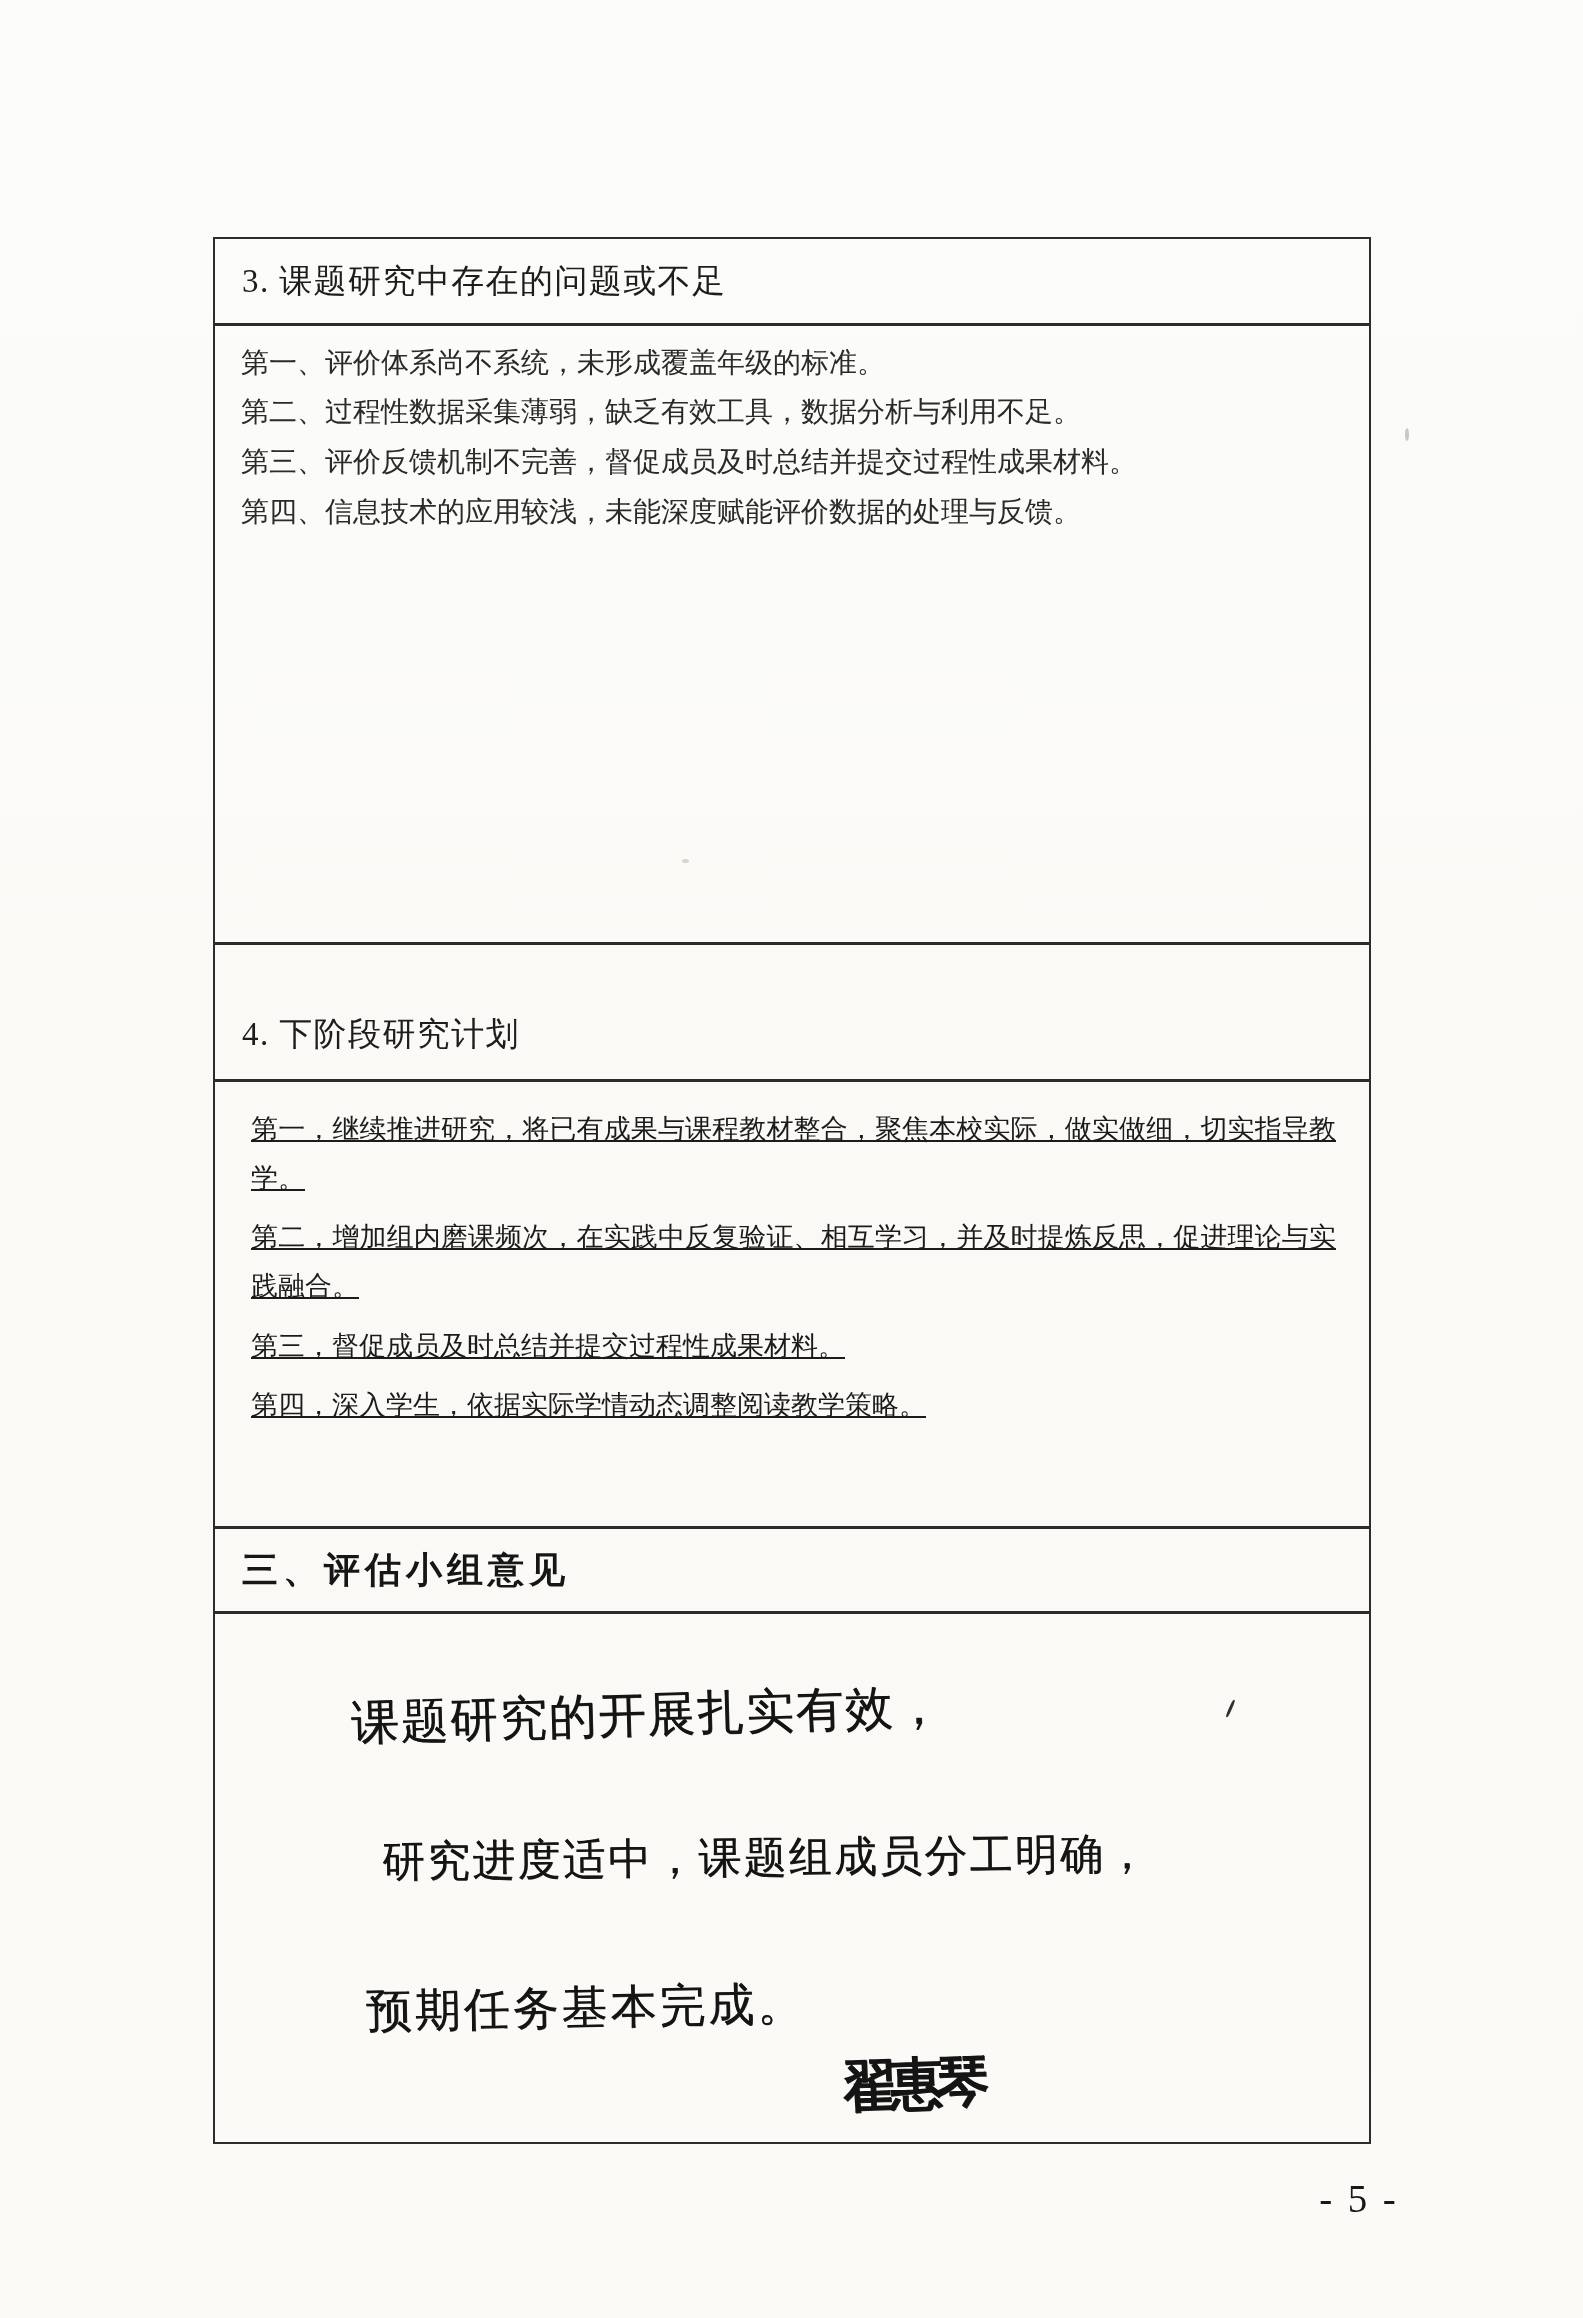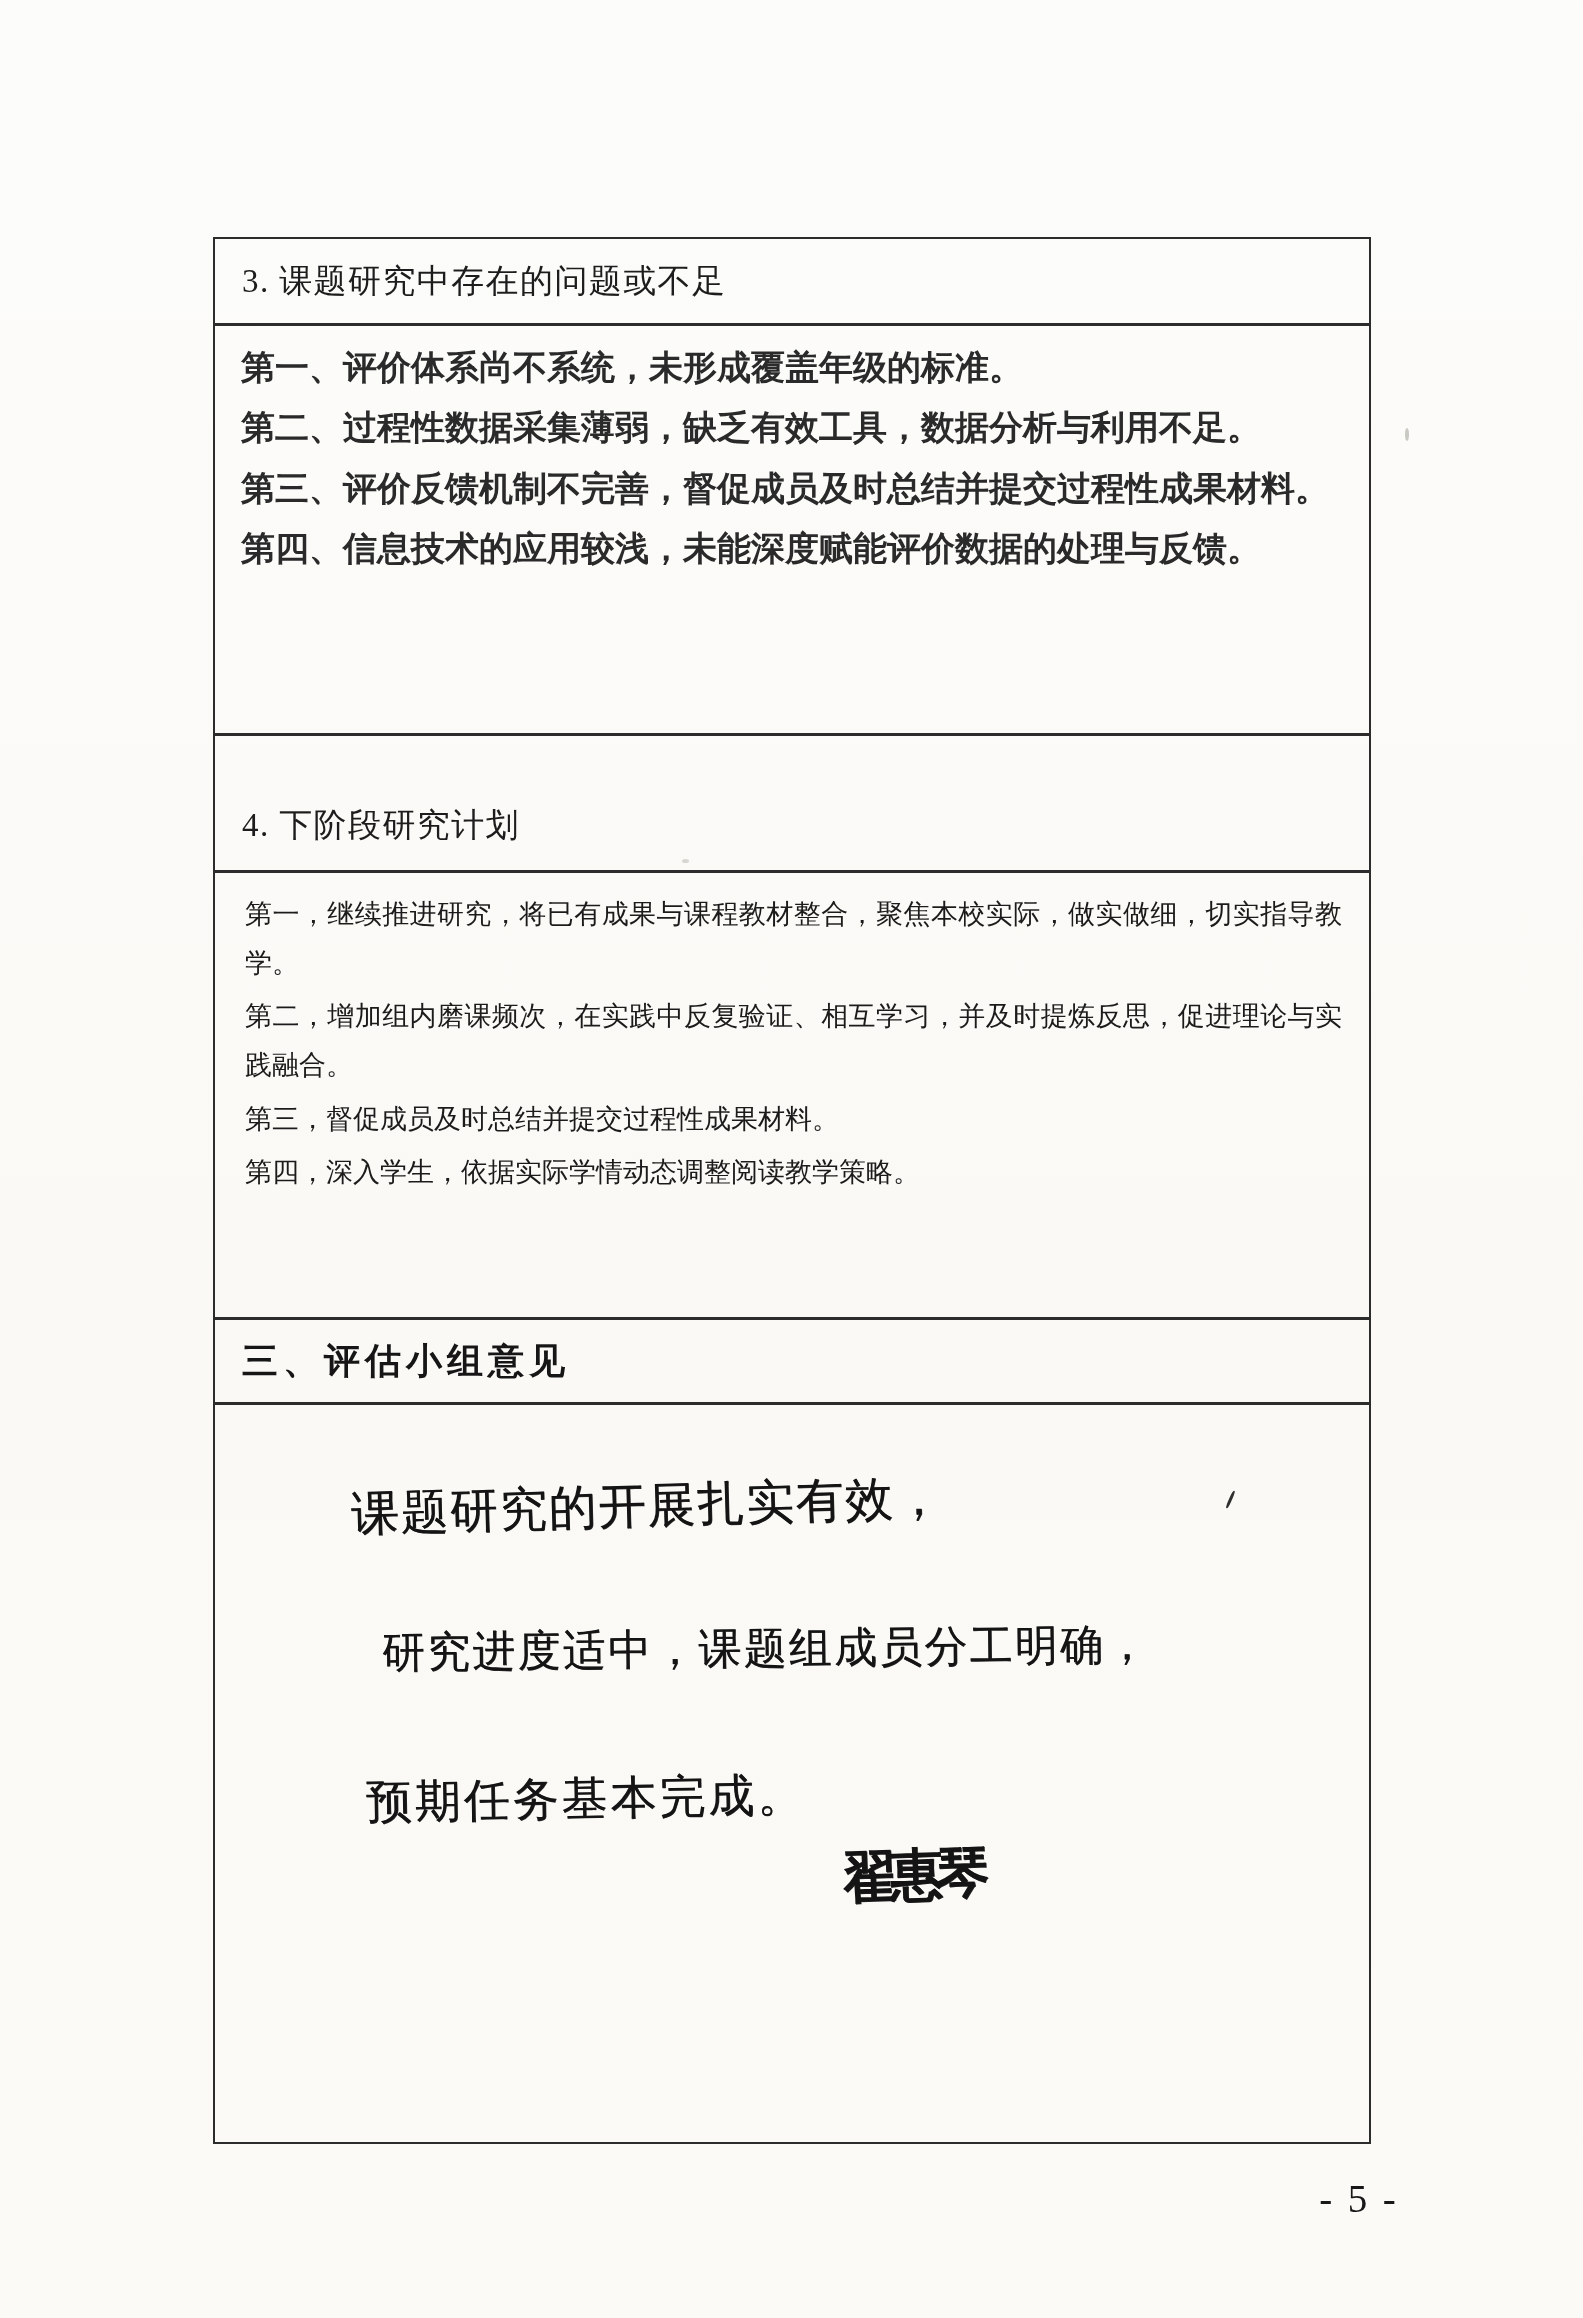--- a/index.html
+++ b/index.html
@@ -33,39 +33,38 @@
   .hdr-eval{
     height:85px;
     font-family:"Liberation Sans","DejaVu Sans",sans-serif;
     font-weight:700;
     font-size:36px;
     letter-spacing:5px;
     color:#161616;
     text-align:center;
   }
   .body-3{
-    height:410px;
+    height:619px;
     padding:11.5px 26px 0 26px;
-    font-size:34px;
+    font-size:28px;
     line-height:1.78;
     color:#2a2a2a;
-    font-weight:bold;
   }
   .body-3 p{margin:0;}
   .body-4{
     height:447px;
     padding:13px 23px 0 26px;
     font-family:"Liberation Sans","DejaVu Sans",sans-serif;
     font-weight:500;
     font-size:27px;
     line-height:1.82;
     color:#1b1b1b;
     text-align:justify;
   }
-  .body-4 p{margin:4px;}
+  .body-4 p{margin:10px;text-decoration:underline;}
   .body-eval{
     flex:1;
     position:relative;
     font-family:"Liberation Sans","DejaVu Sans",sans-serif;
   }
   .hand{
     position:absolute;
     white-space:nowrap;
     color:#141414;
     text-shadow:0.4px 0.4px 0 #333;

